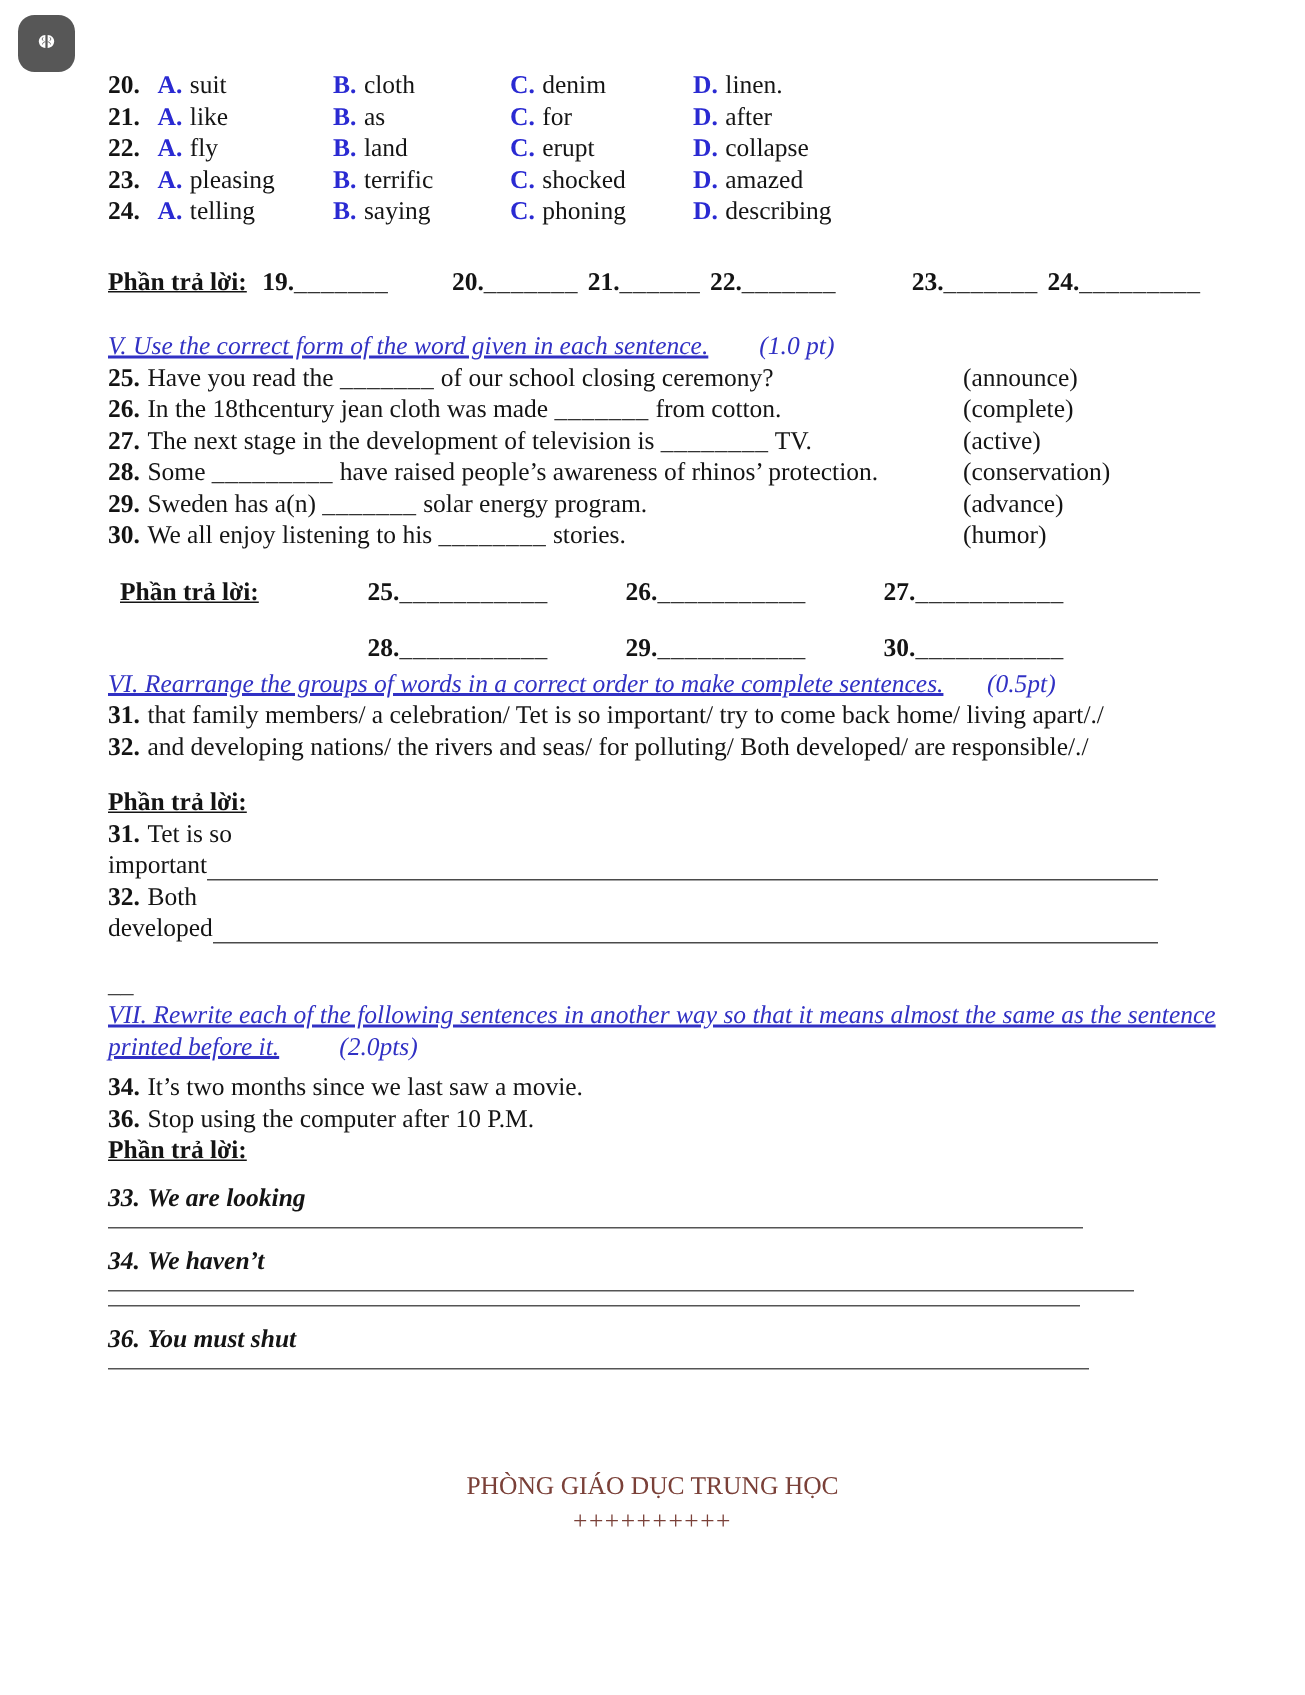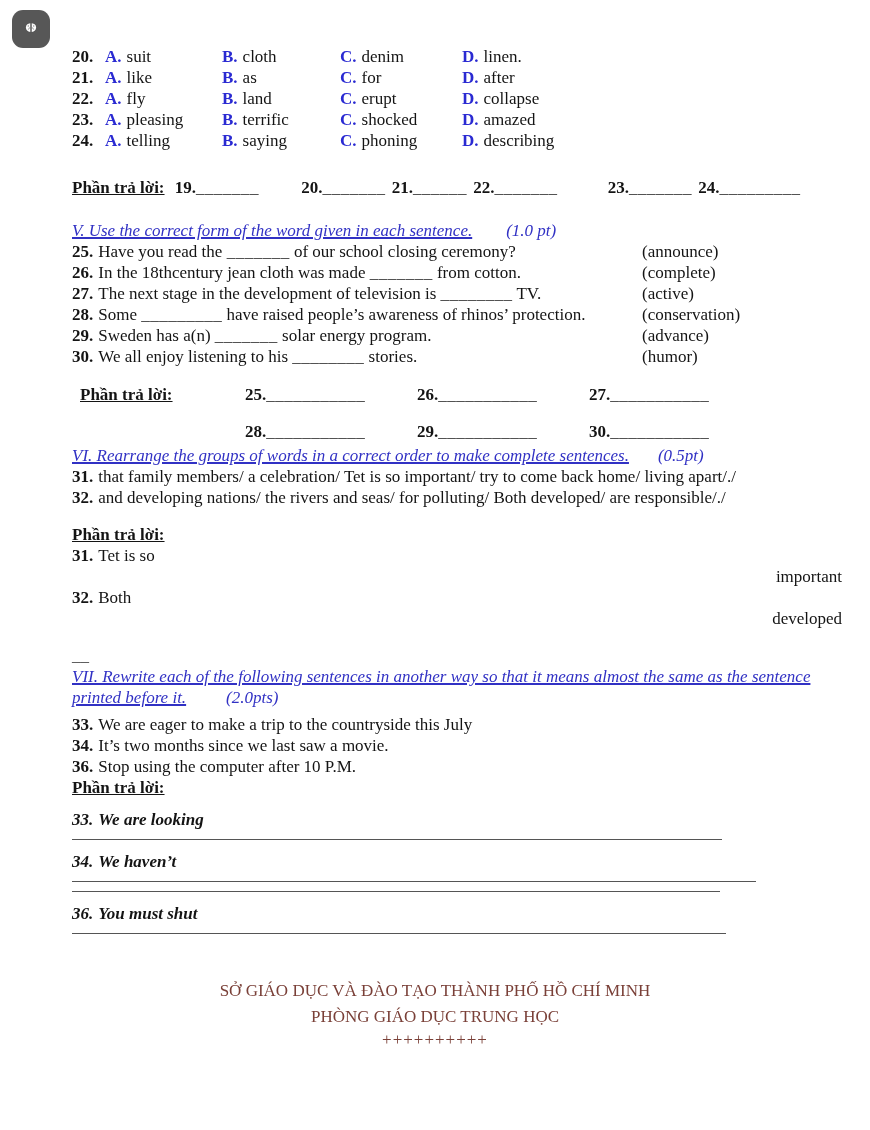--- a/index.html
+++ b/index.html
@@ -42,21 +42,21 @@
   
   .ansv{margin-top:17px;height:21px;white-space:nowrap;}
   .ansv .anslabel{display:inline-block;width:173px;padding-left:8px;box-sizing:border-box;
                   font-weight:bold;text-decoration:underline;}
   .ansv .spacer{text-decoration:none;}
   .vitem{display:inline-block;width:172px;}
 
   
   .ans6label{margin-top:16px;height:21px;}
   .ans6label span{font-weight:bold;text-decoration:underline;}
-  .wrapline{display:flex;align-items:flex-end;height:21px;flex-direction:column;}
+  .wrapline{display:flex;align-items:flex-end;height:21px;}
   .fill{flex:1;border-bottom:1px solid #4a4a4a;height:17px;margin-right:70px;}
   .stray{margin-top:20px;height:15px;line-height:14px;color:#444;}
 
   
   .s7items{margin-top:6px;}
   .s7items > div{height:21px;}
   .ans7label{height:21px;}
   .ans7label span{font-weight:bold;text-decoration:underline;}
   .viians{font-weight:bold;font-style:italic;margin-top:11px;height:21px;}
   .viians .num{font-style:italic;}
@@ -190,33 +190,31 @@
   <div class="wrapline">
       <span>developed</span>
       <span class="fill"></span>
     </div>
   <div class="stray">__</div>
 
   <div class="sechead s7">
     <span class="title">VII. Rewrite each of the following sentences in another way so that it means almost the same as the sentence printed before it.</span><span class="pts" style="margin-left:40px;">(2.0pts)</span>
   </div>
   <div class="s7items">
-    <div><span class="num">33.</span><span>We are eager to make a trip to the countryside this July</span></div>
     <div><span class="num">34.</span><span>It’s two months since we last saw a movie.</span></div>
     <div><span class="num">36.</span><span>Stop using the computer after 10 P.M.</span></div>
   </div>
   <div class="ans7label"><span>Phần trả lời:</span></div>
 
   <div class="viians"><span class="num">33.</span><span>We are looking</span></div>
   <div class="rule r1"></div>
   <div class="viians"><span class="num">34.</span><span>We haven’t</span></div>
   <div class="rule r2"></div>
   <div class="rule r3"></div>
   <div class="viians"><span class="num">36.</span><span>You must shut</span></div>
   <div class="rule r4"></div>
 
 </div>
 
 <div class="footer">
-  <div>SỞ GIÁO DỤC VÀ ĐÀO TẠO THÀNH PHỐ HỒ CHÍ MINH</div>
   <div>PHÒNG GIÁO DỤC TRUNG HỌC</div>
   <div class="plus">++++++++++</div>
 </div>
 
 </body></html>

